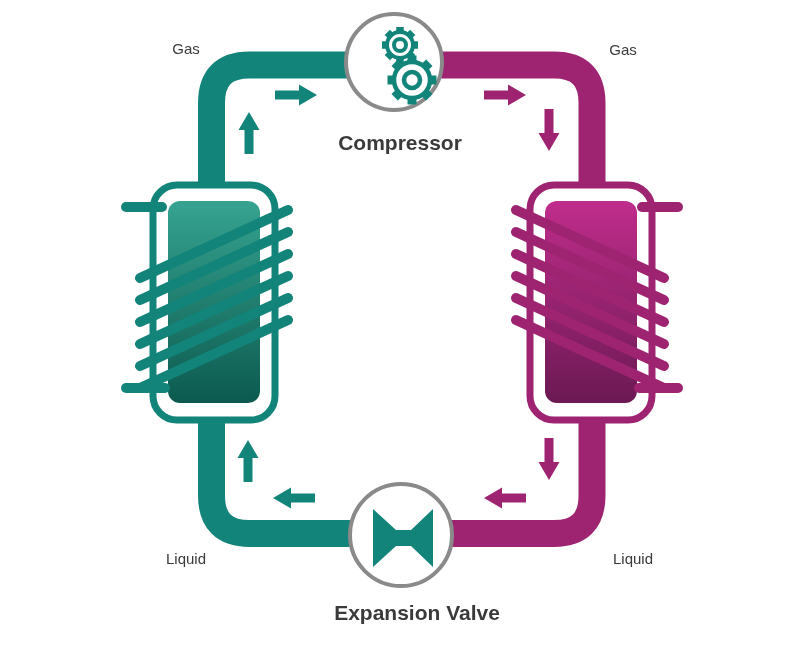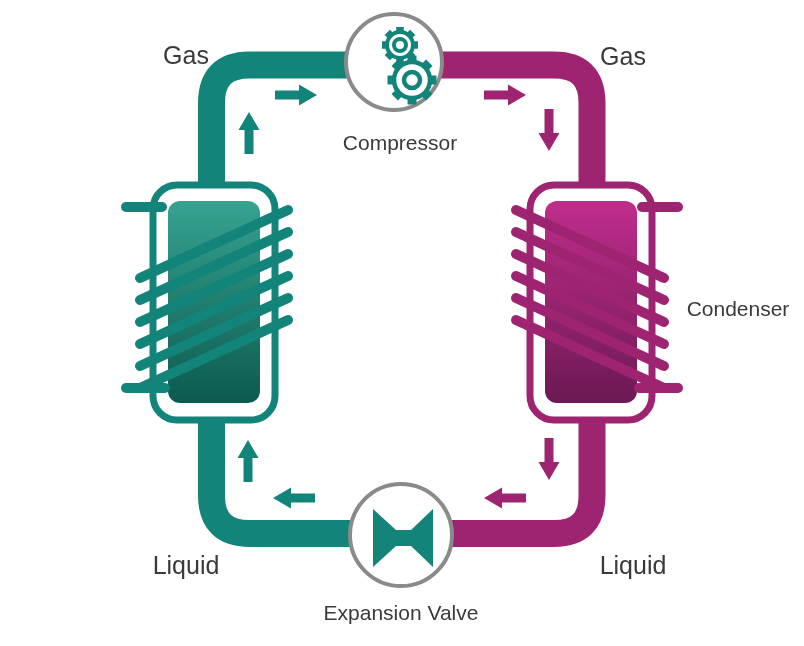--- a/index.html
+++ b/index.html
@@ -3,23 +3,23 @@
 <meta charset="utf-8">
 <style>
   html,body{margin:0;padding:0;background:#fff;}
   .canvas{
     position:relative;width:804px;height:646px;background:#ffffff;
     font-family:"Liberation Sans", sans-serif;overflow:hidden;
   }
   .canvas svg{position:absolute;left:0;top:0;}
   .lbl{
     position:absolute;text-align:center;color:var(--text,#3A3A3A);
-    font-size:25px;font-weight:400;line-height:1.2;white-space:nowrap;
+    font-size:15px;font-weight:400;line-height:1.2;white-space:nowrap;
   }
-  .lbl.bold{font-weight:400;font-size:21px;}
+  .lbl.bold{font-weight:700;font-size:21px;}
 </style>
 </head>
 <body>
 
 <div class="canvas">
 
   <svg width="804" height="646" viewBox="0 0 804 646">
     <defs>
       <linearGradient id="evapGrad" x1="0" y1="0" x2="0" y2="1">
         <stop offset="0%" style="stop-color:var(--evaporator-top,#36A390)"></stop>
@@ -107,21 +107,20 @@
     <use href="#flowArrow" transform="translate(249,133) rotate(-90)" fill="var(--teal,#12847A)"></use>
     <use href="#flowArrow" transform="translate(505,95)" fill="var(--magenta,#9E2472)"></use>
     <use href="#flowArrow" transform="translate(549,130) rotate(90)" fill="var(--magenta,#9E2472)"></use>
     <use href="#flowArrow" transform="translate(549,459) rotate(90)" fill="var(--magenta,#9E2472)"></use>
     <use href="#flowArrow" transform="translate(505,498) rotate(180)" fill="var(--magenta,#9E2472)"></use>
     <use href="#flowArrow" transform="translate(294,498) rotate(180)" fill="var(--teal,#12847A)"></use>
     <use href="#flowArrow" transform="translate(248,461) rotate(-90)" fill="var(--teal,#12847A)"></use>
   </svg>
 
   <div class="lbl bold" style="left:294px;top:130px;width:212px;">Compressor</div>
-  <div class="lbl bold" style="left:294px;top:600px;width:214px;">Expansion Valve</div>
-  <div class="lbl bold" style="left:672px;top:296px;width:132px;">Condenser</div>
+  <div class="lbl bold" style="left:310px;top:600px;width:214px;">Expansion Valve</div>
 
   <div class="lbl" style="left:146px;top:40px;width:80px;">Gas</div>
   <div class="lbl" style="left:583px;top:41px;width:80px;">Gas</div>
   <div class="lbl" style="left:146px;top:550px;width:80px;">Liquid</div>
   <div class="lbl" style="left:593px;top:550px;width:80px;">Liquid</div>
 
 </div>
 
 </body></html>

